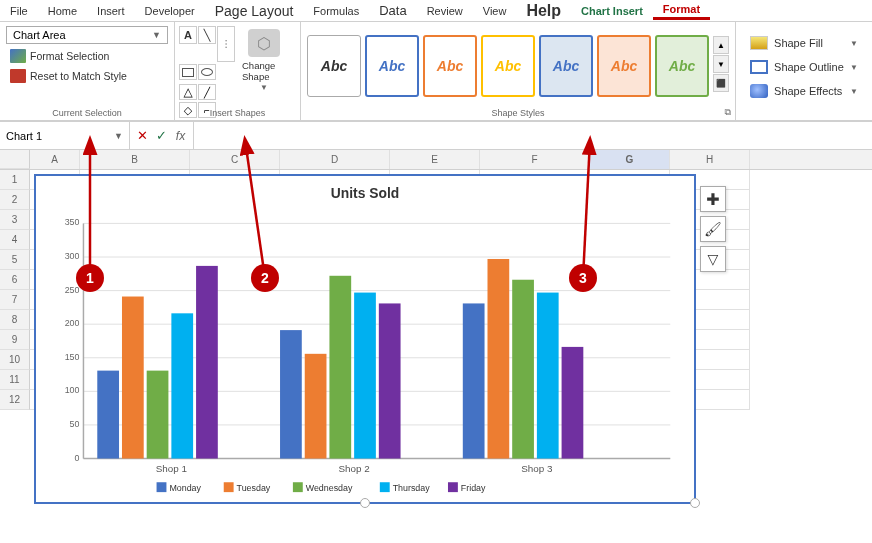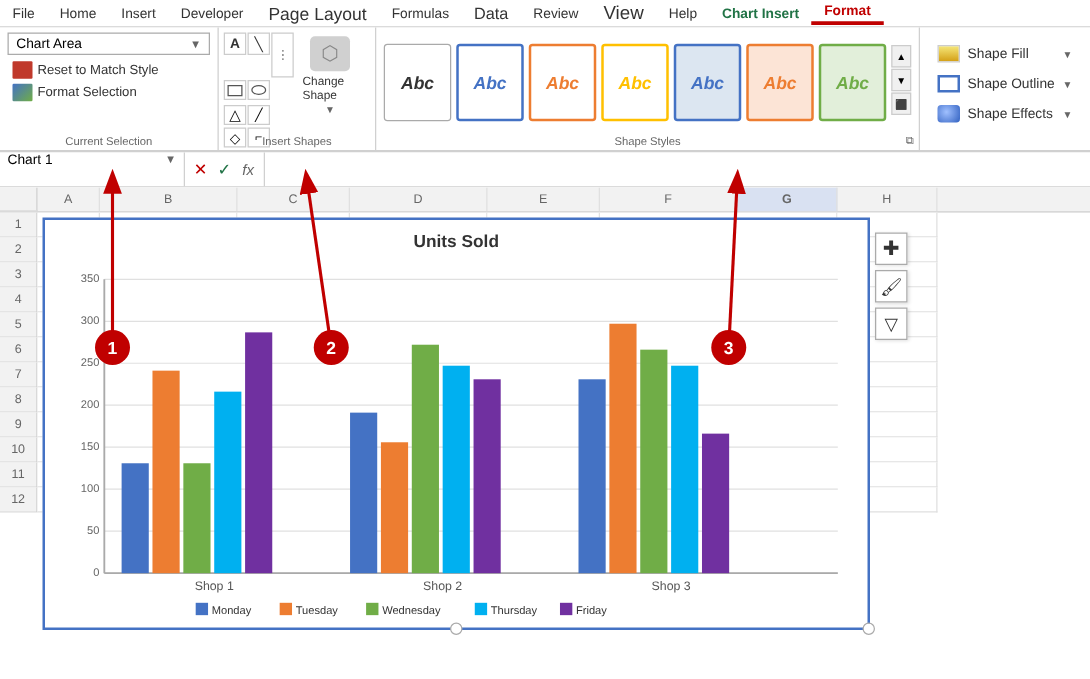--- a/index.html
+++ b/index.html
@@ -10,40 +10,40 @@
 
 <div style="display:flex; background:#fff; border-bottom:1px solid #d0d0d0; height:22px; align-items:center;">
   <span style="padding:2px 10px; font-size:11px; color:#333; cursor:pointer;">File</span>
   <span style="padding:2px 10px; font-size:11px; color:#333; cursor:pointer;">Home</span>
   <span style="padding:2px 10px; font-size:11px; color:#333; cursor:pointer;">Insert</span>
   <span style="padding:2px 10px; font-size:11px; color:#333; cursor:pointer;">Developer</span>
   <span style="padding:2px 10px; font-size:14px; color:#333; cursor:pointer;">Page Layout</span>
   <span style="padding:2px 10px; font-size:11px; color:#333; cursor:pointer;">Formulas</span>
   <span style="padding:2px 10px; font-size:13px; color:#333; cursor:pointer;">Data</span>
   <span style="padding:2px 10px; font-size:11px; color:#333; cursor:pointer;">Review</span>
-  <span style="padding:2px 10px; font-size:15px; color:#333; cursor:pointer;">View</span>
-  <span style="padding:2px 10px; font-size:11px; color:#333; cursor:pointer;">Help</span>
+  <span style="padding:2px 10px; font-size:11px; color:#333; cursor:pointer;">View</span>
+  <span style="padding:2px 10px; font-size:16px; color:#333; cursor:pointer;font-weight:bold;">Help</span>
   <span style="padding:2px 10px; font-size:11px; color:#217346; font-weight:600; cursor:pointer;">Chart Insert</span>
   <span style="padding:2px 10px; font-size:11px; color:#c00000; font-weight:600; cursor:pointer; border-bottom:3px solid #c00000;">Format</span>
 </div>
 
 <div style="background:#fff; border-bottom:2px solid #d0d0d0; display:flex; height:100px; align-items:stretch; padding:0;">
 
   <div style="display:flex; flex-direction:column; border-right:1px solid #d0d0d0; padding:4px 6px 14px; width:178px; position:relative;">
     <div style="display:flex; align-items:center; border:1px solid #ababab; padding:2px 6px; width:162px; background:#fff; cursor:pointer; margin-bottom:3px;">
       <span style="flex:1; font-size:11px;">Chart Area</span>
       <span style="font-size:9px; color:#666;">▼</span>
     </div>
+    <div style="display:flex; align-items:center; gap:4px; padding:2px 4px; cursor:pointer; width:162px; font-size:10.5px; color:#333; margin-bottom:2px;">
+      <span style="width:16px; height:14px; background:linear-gradient(135deg,#4472c4,#70ad47); display:inline-block; border-radius:1px;"></span>
+      <span>Format Selection</span>
+    </div>
     <div style="display:flex; align-items:center; gap:4px; padding:2px 4px; cursor:pointer; width:162px; font-size:10.5px; color:#333;">
       <span style="width:16px; height:14px; background:#c0392b; display:inline-block; border-radius:1px;"></span>
       <span>Reset to Match Style</span>
-    </div>
-    <div style="display:flex; align-items:center; gap:4px; padding:2px 4px; cursor:pointer; width:162px; font-size:10.5px; color:#333; margin-bottom:2px;">
-      <span style="width:16px; height:14px; background:linear-gradient(135deg,#4472c4,#70ad47); display:inline-block; border-radius:1px;"></span>
-      <span>Format Selection</span>
     </div>
     <span style="font-size:9px; color:#666; text-align:center; position:absolute; bottom:2px; left:0; right:0;">Current Selection</span>
   </div>
 
   <div style="display:flex; flex-direction:column; border-right:1px solid #d0d0d0; padding:4px 4px 14px; width:130px; position:relative;">
     <div style="display:flex; gap:2px; flex:1; align-items:flex-start;">
 
       <div style="display:flex; flex-direction:column; gap:2px;">
         <div style="display:flex; gap:1px;">
           <div style="width:18px; height:18px; border:1px solid #ccc; display:flex; align-items:center; justify-content:center; cursor:pointer; font-size:11px; font-weight:bold; color:#333; background:#fff;">A</div>
@@ -112,21 +112,21 @@
     </div>
     <div style="display:flex; align-items:center; gap:6px; padding:3px 6px; cursor:pointer; font-size:11px; color:#333;text-align:right;">
       <span style="display:inline-block; width:18px; height:14px; background:radial-gradient(circle at 40% 40%, #a0c0ff, #3060c0); border-radius:3px;"></span>
       <span>Shape Effects</span>
       <span style="font-size:8px; color:#666; margin-left:auto;">▼</span>
     </div>
   </div>
 </div>
 
 <div style="display:flex; align-items:center; border-bottom:1px solid #d0d0d0; height:28px; background:#fff;">
-  <div style="width:148px; border-right:1px solid #d0d0d0; padding:0 6px; display:flex; align-items:flex-start; gap:4px; height:100%;">
+  <div style="width:130px; border-right:1px solid #d0d0d0; padding:0 6px; display:flex; align-items:center; gap:4px; height:100%;">
     <span style="font-size:11px; flex:1;">Chart 1</span>
     <span style="font-size:9px; color:#666; cursor:pointer;">▼</span>
   </div>
   <div style="display:flex; align-items:center; padding:0 4px; border-right:1px solid #d0d0d0; gap:2px; height:100%;">
     <span style="font-size:13px; color:#c00000; cursor:pointer; padding:0 3px;">✕</span>
     <span style="font-size:13px; color:#217346; cursor:pointer; padding:0 3px;">✓</span>
     <span style="color:#666; font-style:italic; font-size:12px; padding:0 4px;">fx</span>
   </div>
   <div style="flex:1; padding:0 8px; font-size:11px; height:100%; display:flex; align-items:center;"></div>
 </div>

